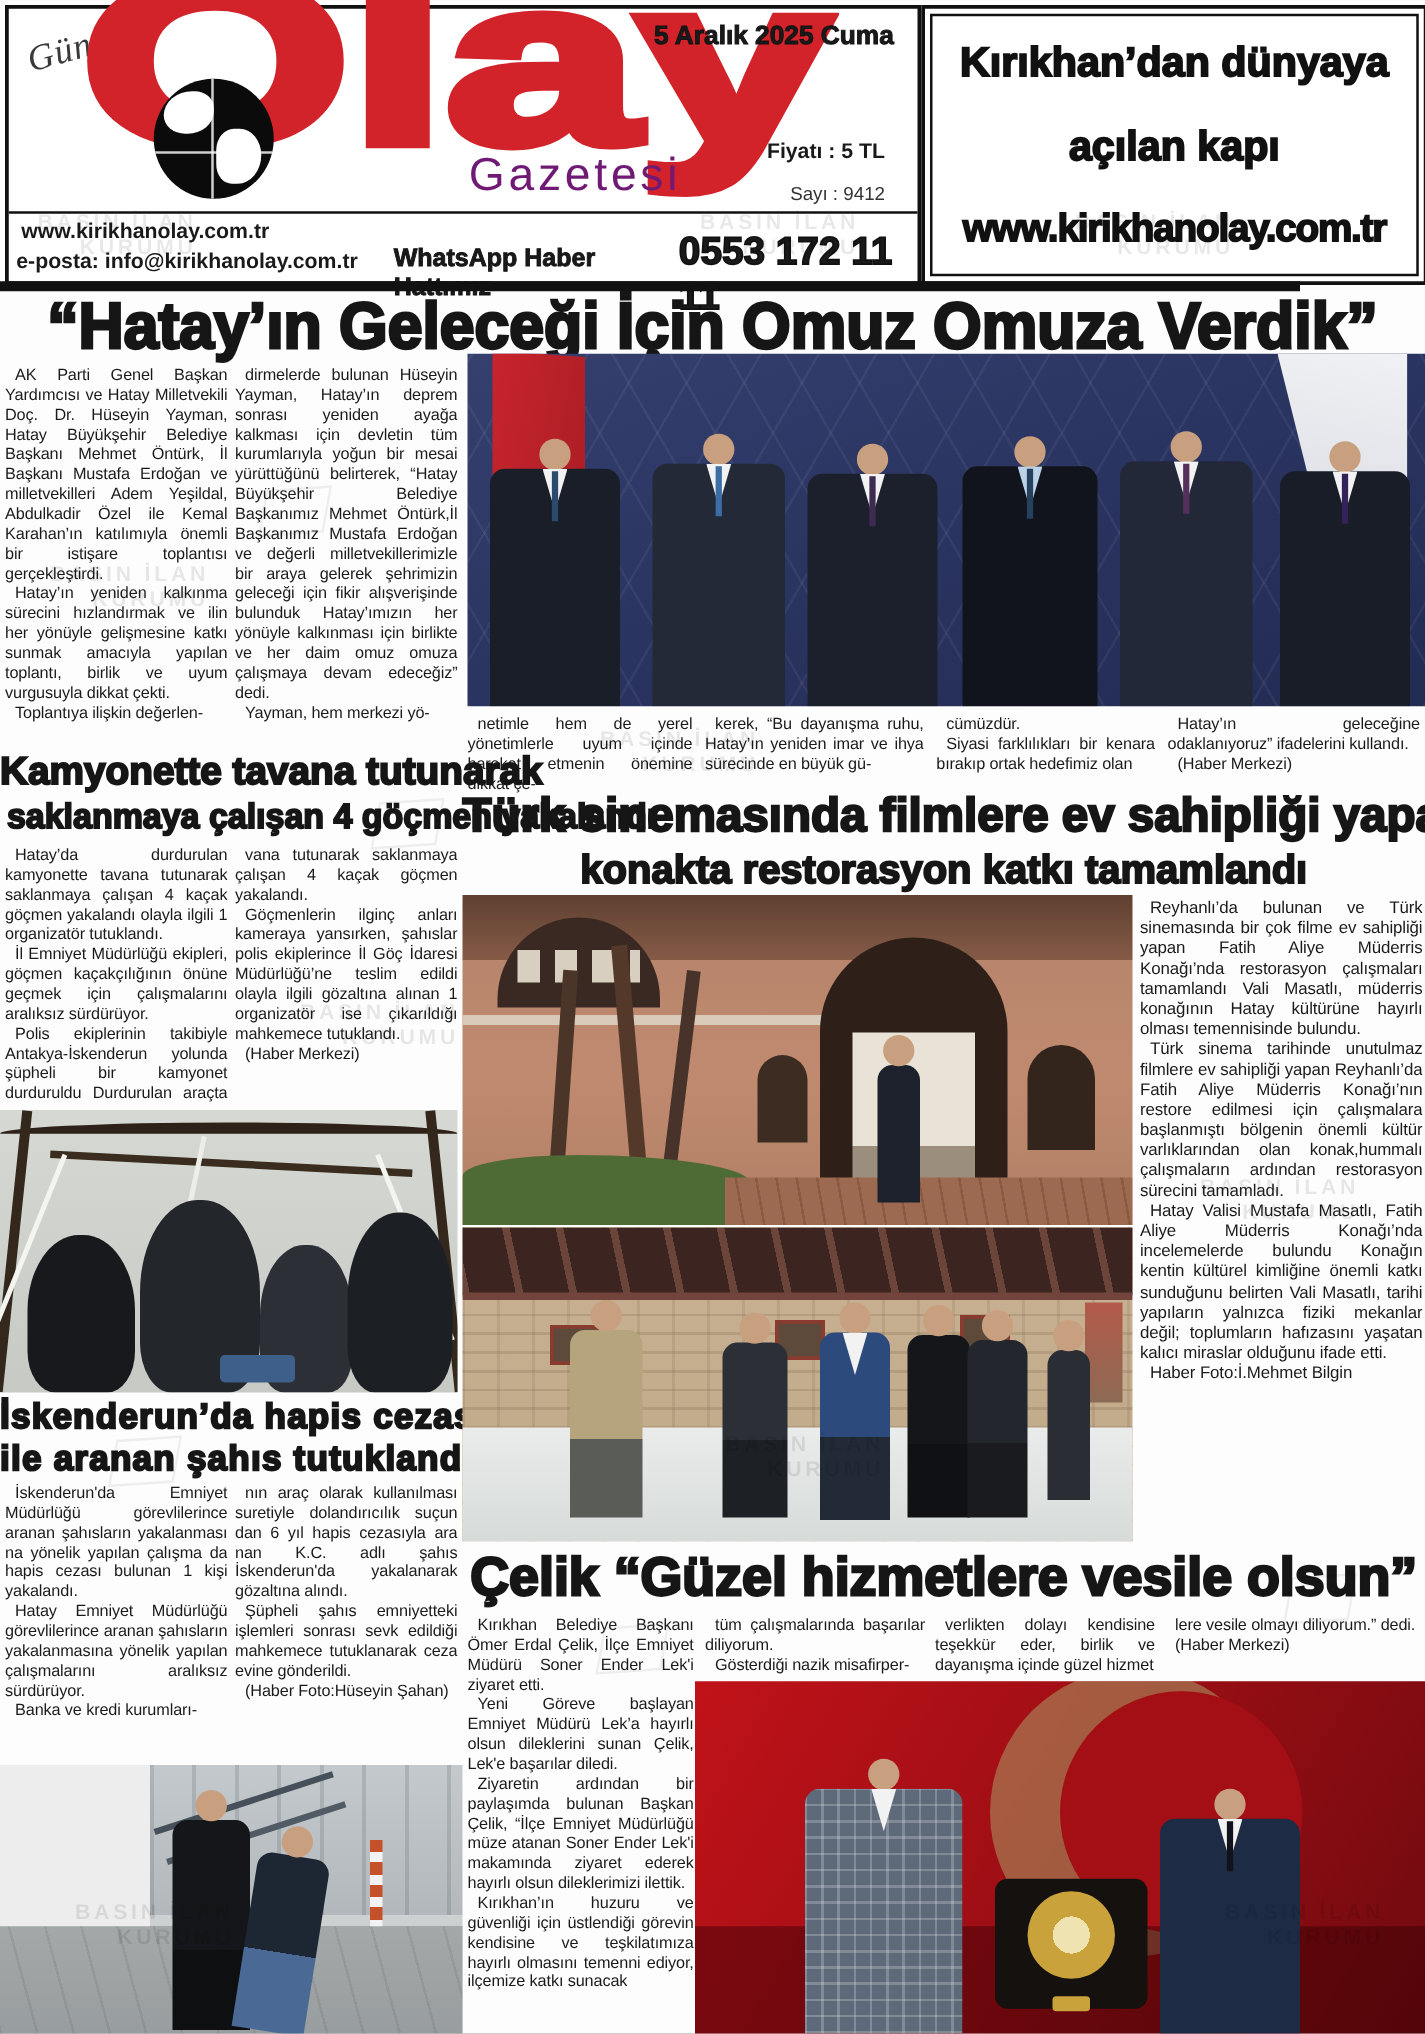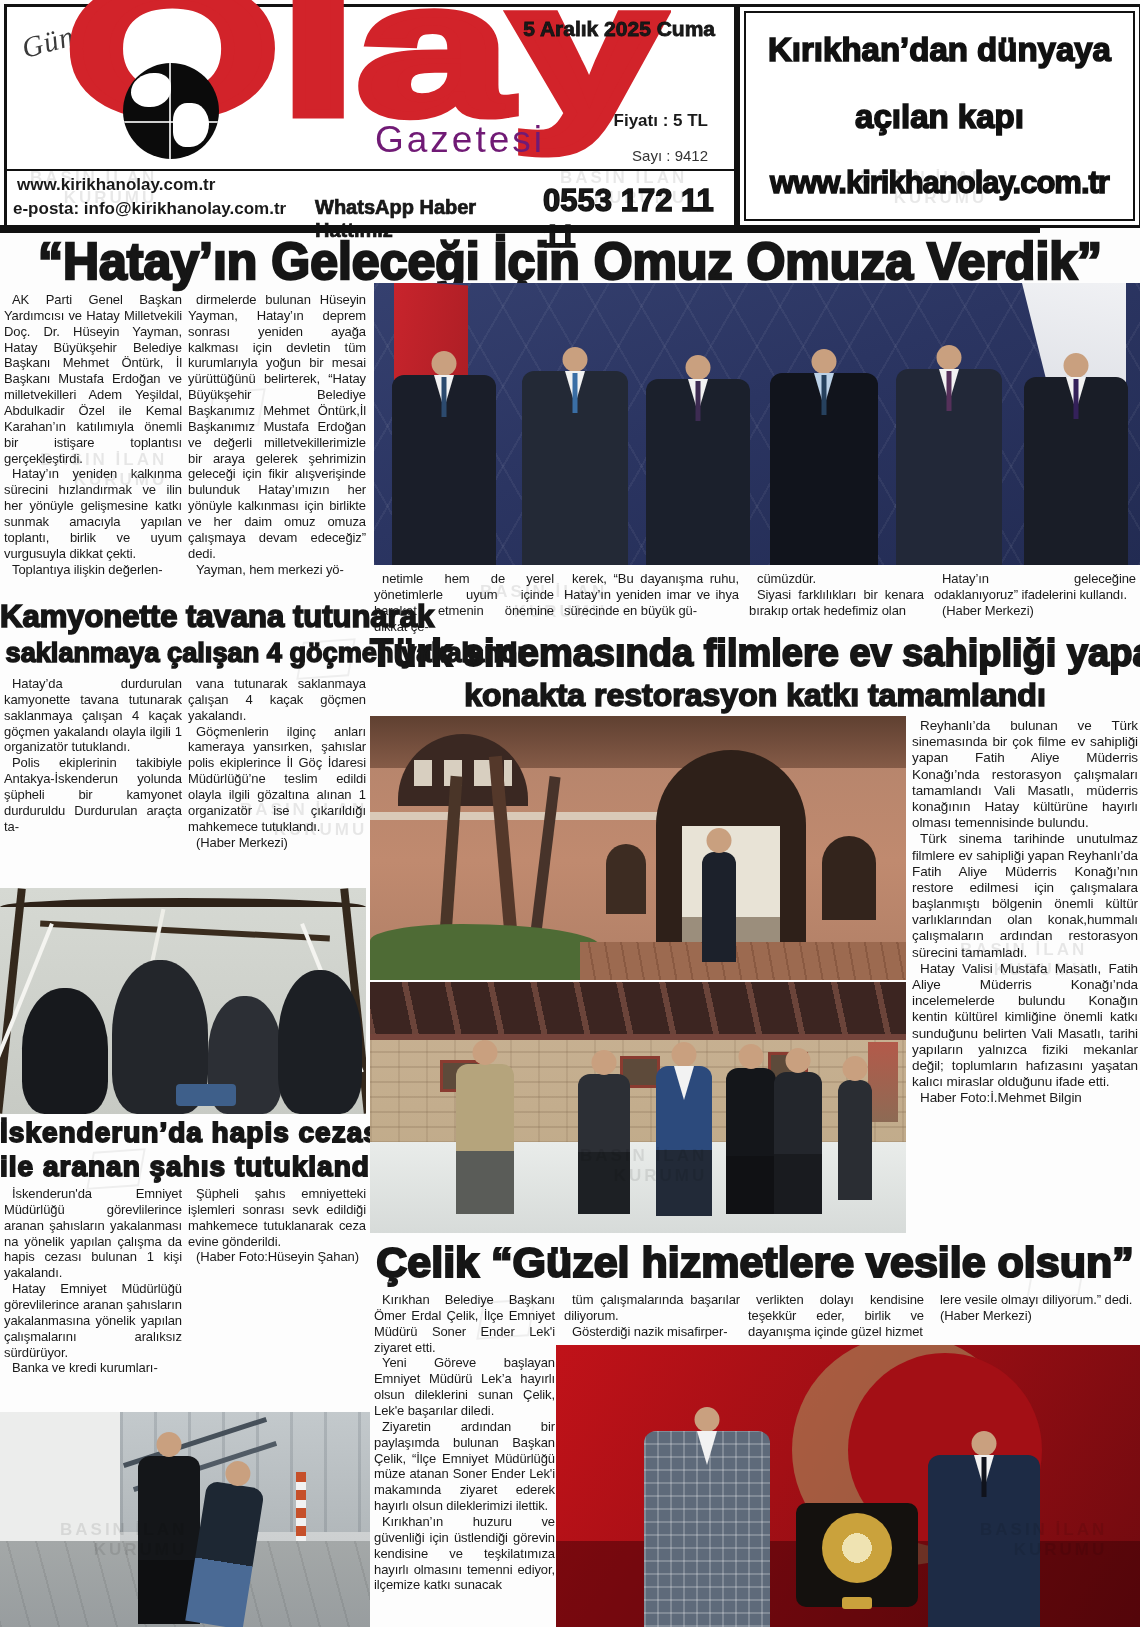--- a/index.html
+++ b/index.html
@@ -158,20 +158,21 @@
     </div>
   <div class="abs col" style="left:934px;top:571px;width:202px;height:80px;">
       <p class="para">Hatay’ın geleceğine odaklanıyoruz” ifadelerini kullandı.</p>
       <p class="para">(Haber Merkezi)</p>
     </div>
 
   <div class="abs hl hl2a">Kamyonette tavana tutunarak</div>
   <div class="abs hl hl2b">saklanmaya çalışan 4 göçmen yakalandı</div>
   <div class="abs col" style="left:4px;top:676px;width:178px;height:208px;">
       <p class="para">Hatay’da durdurulan kamyonette tavana tutunarak saklanmaya çalışan 4 kaçak göçmen yakalandı olayla ilgili 1 organizatör tutuklandı.</p>
+      <p class="para">İl Emniyet Müdürlüğü ekipleri, göçmen kaçakçılığının önüne geçmek için çalışmalarını aralıksız sürdürüyor.</p>
       <p class="para">Polis ekiplerinin takibiyle Antakya-İskenderun yolunda şüpheli bir kamyonet durduruldu Durdurulan araçta ta-</p>
     </div>
   <div class="abs col" style="left:188px;top:676px;width:178px;height:208px;">
       <p class="para">vana tutunarak saklanmaya çalışan 4 kaçak göçmen yakalandı.</p>
       <p class="para">Göçmenlerin ilginç anları kameraya yansırken, şahıslar polis ekiplerince İl Göç İdaresi Müdürlüğü’ne teslim edildi olayla ilgili gözaltına alınan 1 organizatör ise çıkarıldığı mahkemece tutuklandı.</p>
       <p class="para">(Haber Merkezi)</p>
     </div>
 
   <div class="photo" style="left:0;top:888px;width:366px;height:226px;background:linear-gradient(#d6d9d3,#c7cac4);">
     <div class="ph" style="left:0;top:10px;width:366px;height:9px;background:#2e2218;border-radius:50%/100% 100% 0 0;"></div>
@@ -189,20 +190,21 @@
   </div>
 
   <div class="abs hl hl4a">İskenderun’da hapis cezası</div>
   <div class="abs hl hl4b">ile aranan şahıs tutuklandı</div>
   <div class="abs col" style="left:4px;top:1186px;width:178px;height:222px;">
       <p class="para">İskenderun'da Emniyet Müdürlüğü görevlilerince aranan şahısların yakalanması na yönelik yapılan çalışma da hapis cezası bulunan 1 kişi yakalandı.</p>
       <p class="para">Hatay Emniyet Müdürlüğü görevlilerince aranan şahısların yakalanmasına yönelik yapılan çalışmalarını aralıksız sürdürüyor.</p>
       <p class="para">Banka ve kredi kurumları-</p>
     </div>
   <div class="abs col" style="left:188px;top:1186px;width:178px;height:222px;">
+      <p class="para">nın araç olarak kullanılması suretiyle dolandırıcılık suçun dan 6 yıl hapis cezasıyla ara nan K.C. adlı şahıs İskenderun'da yakalanarak gözaltına alındı.</p>
       <p class="para">Şüpheli şahıs emniyetteki işlemleri sonrası sevk edildiği mahkemece tutuklanarak ceza evine gönderildi.</p>
       <p class="para">(Haber Foto:Hüseyin Şahan)</p>
     </div>
 
   <div class="photo" style="left:0;top:1412px;width:370px;height:215px;background:linear-gradient(#dcdfdf,#cdd0d1 60%,#a8acac 60%);">
     <div class="ph" style="left:0;top:0;width:120px;height:130px;background:#ecedec;"></div>
     <div class="ph" style="left:120px;top:0;width:250px;height:120px;background:
          repeating-linear-gradient(90deg,rgba(70,80,90,.18) 0 3px,transparent 3px 34px),
          linear-gradient(#c3c9cc,#b2b8bb);"></div>
     <div class="ph" style="left:120px;top:28px;width:150px;height:5px;background:#46505a;transform:rotate(-18deg);"></div>

